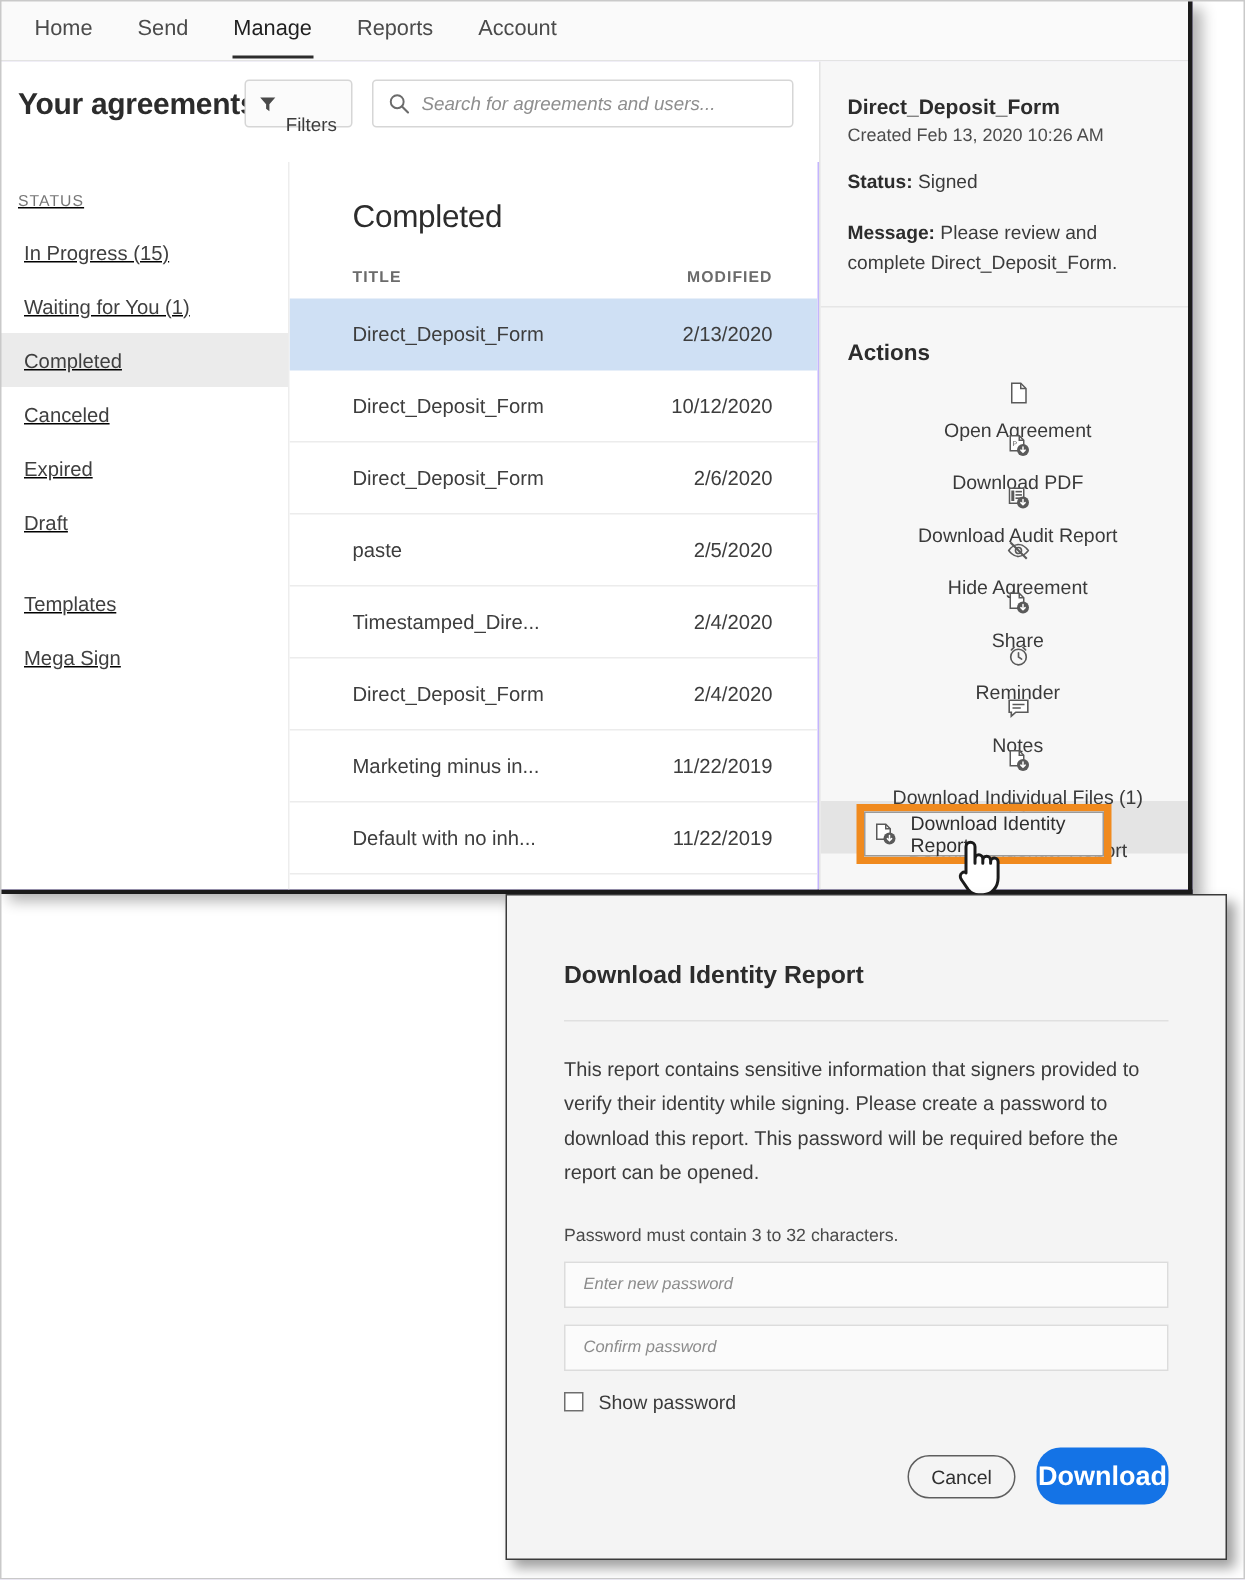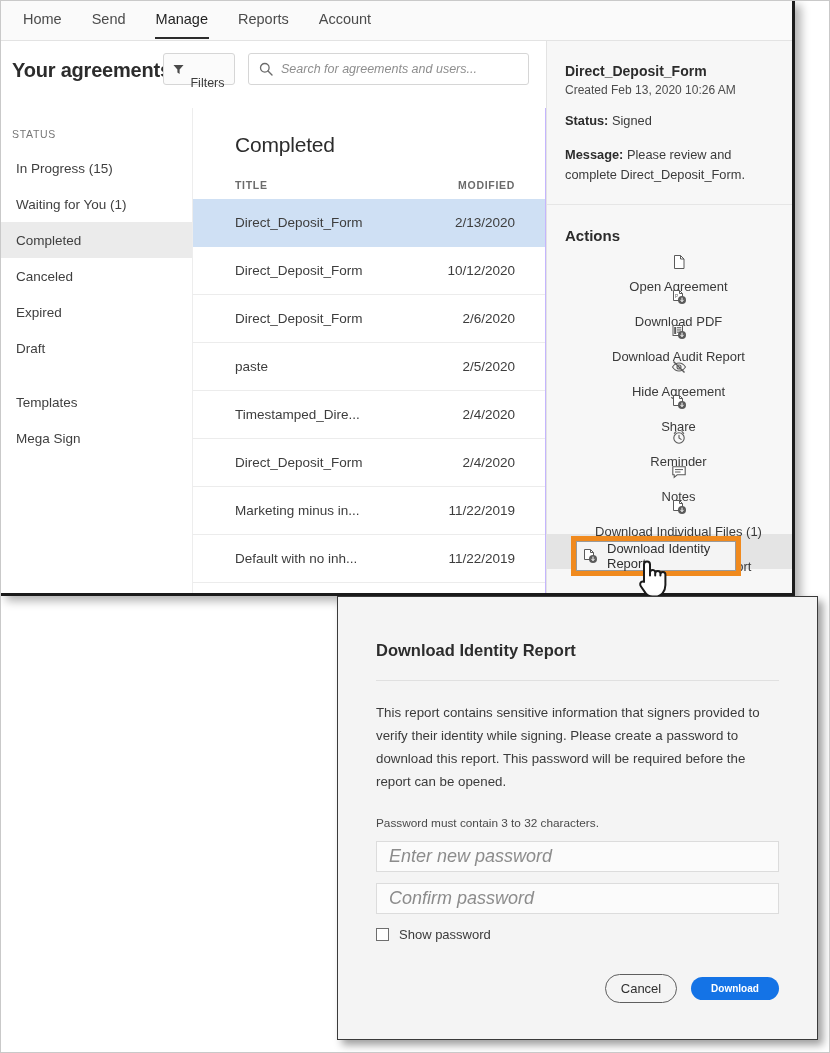--- a/index.html
+++ b/index.html
@@ -74,20 +74,21 @@
     font-family: "Liberation Sans", sans-serif;
     font-size: 12.5px; font-style: italic; color: #6e6e6e;
     width: 235px;
   }
   .searchbox input::placeholder { color: #8e8e8e; font-style: italic; opacity: 1; }
 
   
   .sidebar {
     position: absolute; left: 0; top: 108px; width: 192px; bottom: 0;
     background: #fff;
+    text-decoration: underline;
   }
   .sidebar-heading {
     font-size: 10.5px; letter-spacing: 0.7px; color: #767676;
     padding: 20px 0 10px 12px; text-transform: uppercase;
   }
   .side-item {
     height: 36px; display: flex; align-items: center;
     padding-left: 16px; font-size: 13.5px; color: #3f3f3f;
     cursor: pointer;
   }
@@ -183,45 +184,45 @@
   }
   .modal-hint { font-size: 11.8px; color: #4a4a4a; padding: 22px 38px 0 38px; }
   .field {
     margin: 11px 38px 0 38px; height: 31px;
     background: #fbfbfb; border: 1px solid #dcdcdc;
     display: flex; align-items: center;
   }
   .field input {
     border: none; outline: none; background: transparent; width: 100%;
     font-family: "Liberation Sans", sans-serif;
-    font-size: 18px; color: #575757;
+    font-size: 11px; color: #575757;
     padding-left: 12px;
   }
   .field input::placeholder { color: #8c8c8c; font-style: italic; opacity: 1; }
   .checkrow {
     display: flex; align-items: center; gap: 10px;
     margin: 13px 38px 0 38px; cursor: pointer;
   }
   .cbox { width: 13px; height: 13px; border: 1.5px solid #6e6e6e; background: #fff; flex: 0 0 13px; }
   .checkrow .label { font-size: 13px; color: #3b3b3b; }
   .modal-footer {
     position: absolute; right: 38px; bottom: 36px;
     display: flex; align-items: center; gap: 14px;
   }
   .btn-cancel {
     width: 72px; height: 29px; border-radius: 15px;
     border: 1.5px solid #5e5e5e; background: transparent;
     font-family: "Liberation Sans", sans-serif;
     font-size: 13px; color: #2f2f2f; cursor: pointer;
   }
   .btn-download {
-    width: 88px; height: 23px; border-radius: 16px;
+    width: 88px; height: 38px; border-radius: 16px;
     border: none; background: #1473e6;
     font-family: "Liberation Sans", sans-serif;
-    font-size: 10px; font-weight: bold; color: #fff; cursor: pointer;
+    font-size: 18px; font-weight: bold; color: #fff; cursor: pointer;
   }
   
   .page-frame { position: absolute; inset: 0; border: 1px solid #c9c9c9; pointer-events: none; }
 </style>
 </head>
 <body>
 
 <div id="root">
 
   <div class="app-window">

